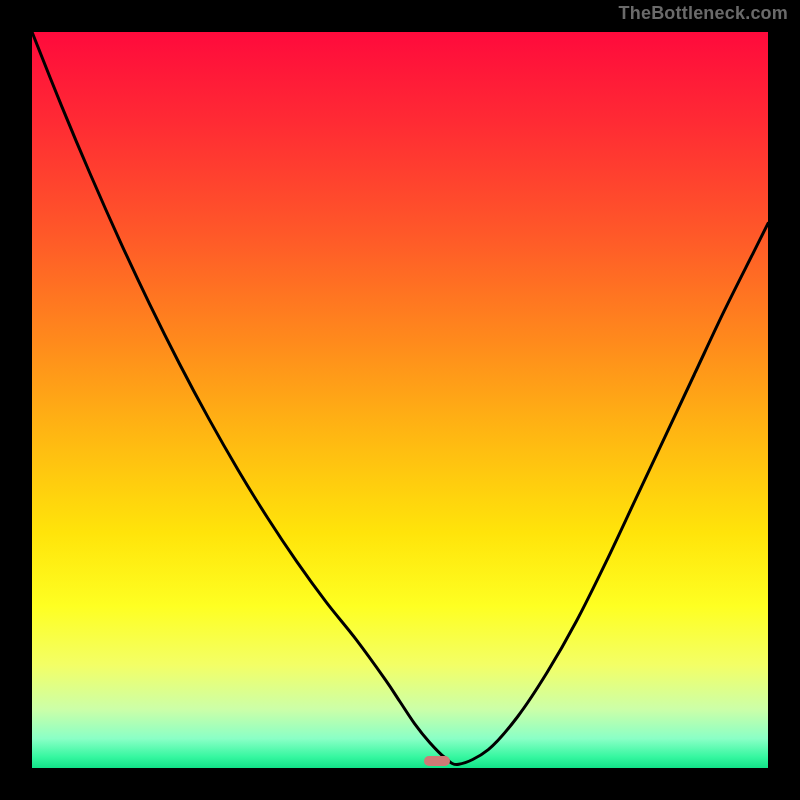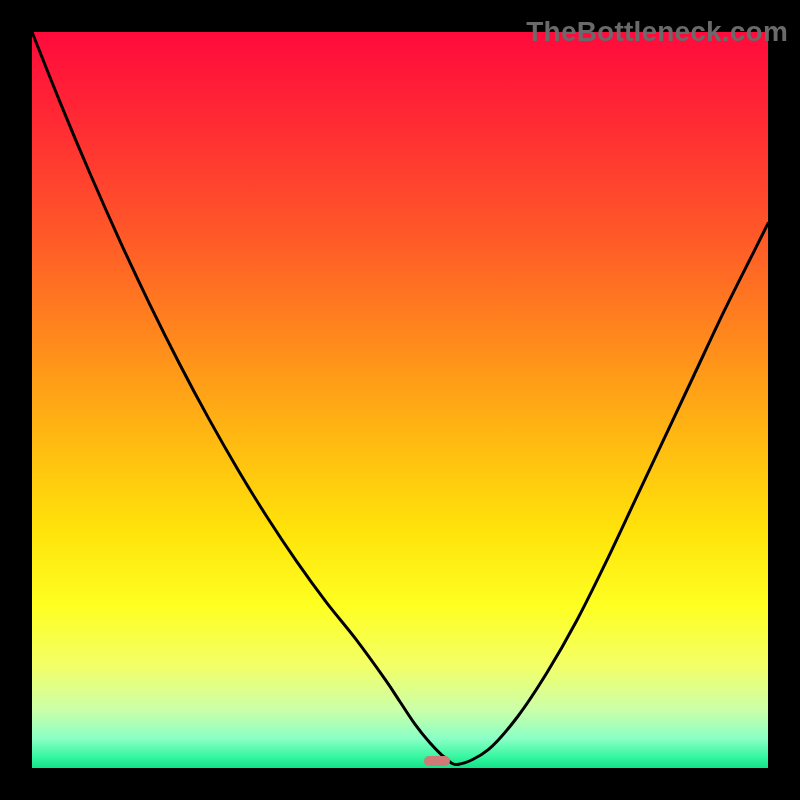--- a/index.html
+++ b/index.html
@@ -35,24 +35,24 @@
   .minimum-marker {
     position: absolute;
     width: 26px;
     height: 10px;
     background: #cf7a76;
     border-radius: 5px;
     transform: translate(-50%, -50%);
   }
   .watermark {
     position: absolute;
-    top: 16px;
+    top: 3px;
     right: 12px;
     font-family: Arial, Helvetica, sans-serif;
-    font-size: 28px;
+    font-size: 18px;
     font-weight: 600;
     color: #6a6a6a;
     letter-spacing: 0.2px;
     user-select: none;
     margin-left: 34px;
   }
 </style>
 </head>
 <body>
 

